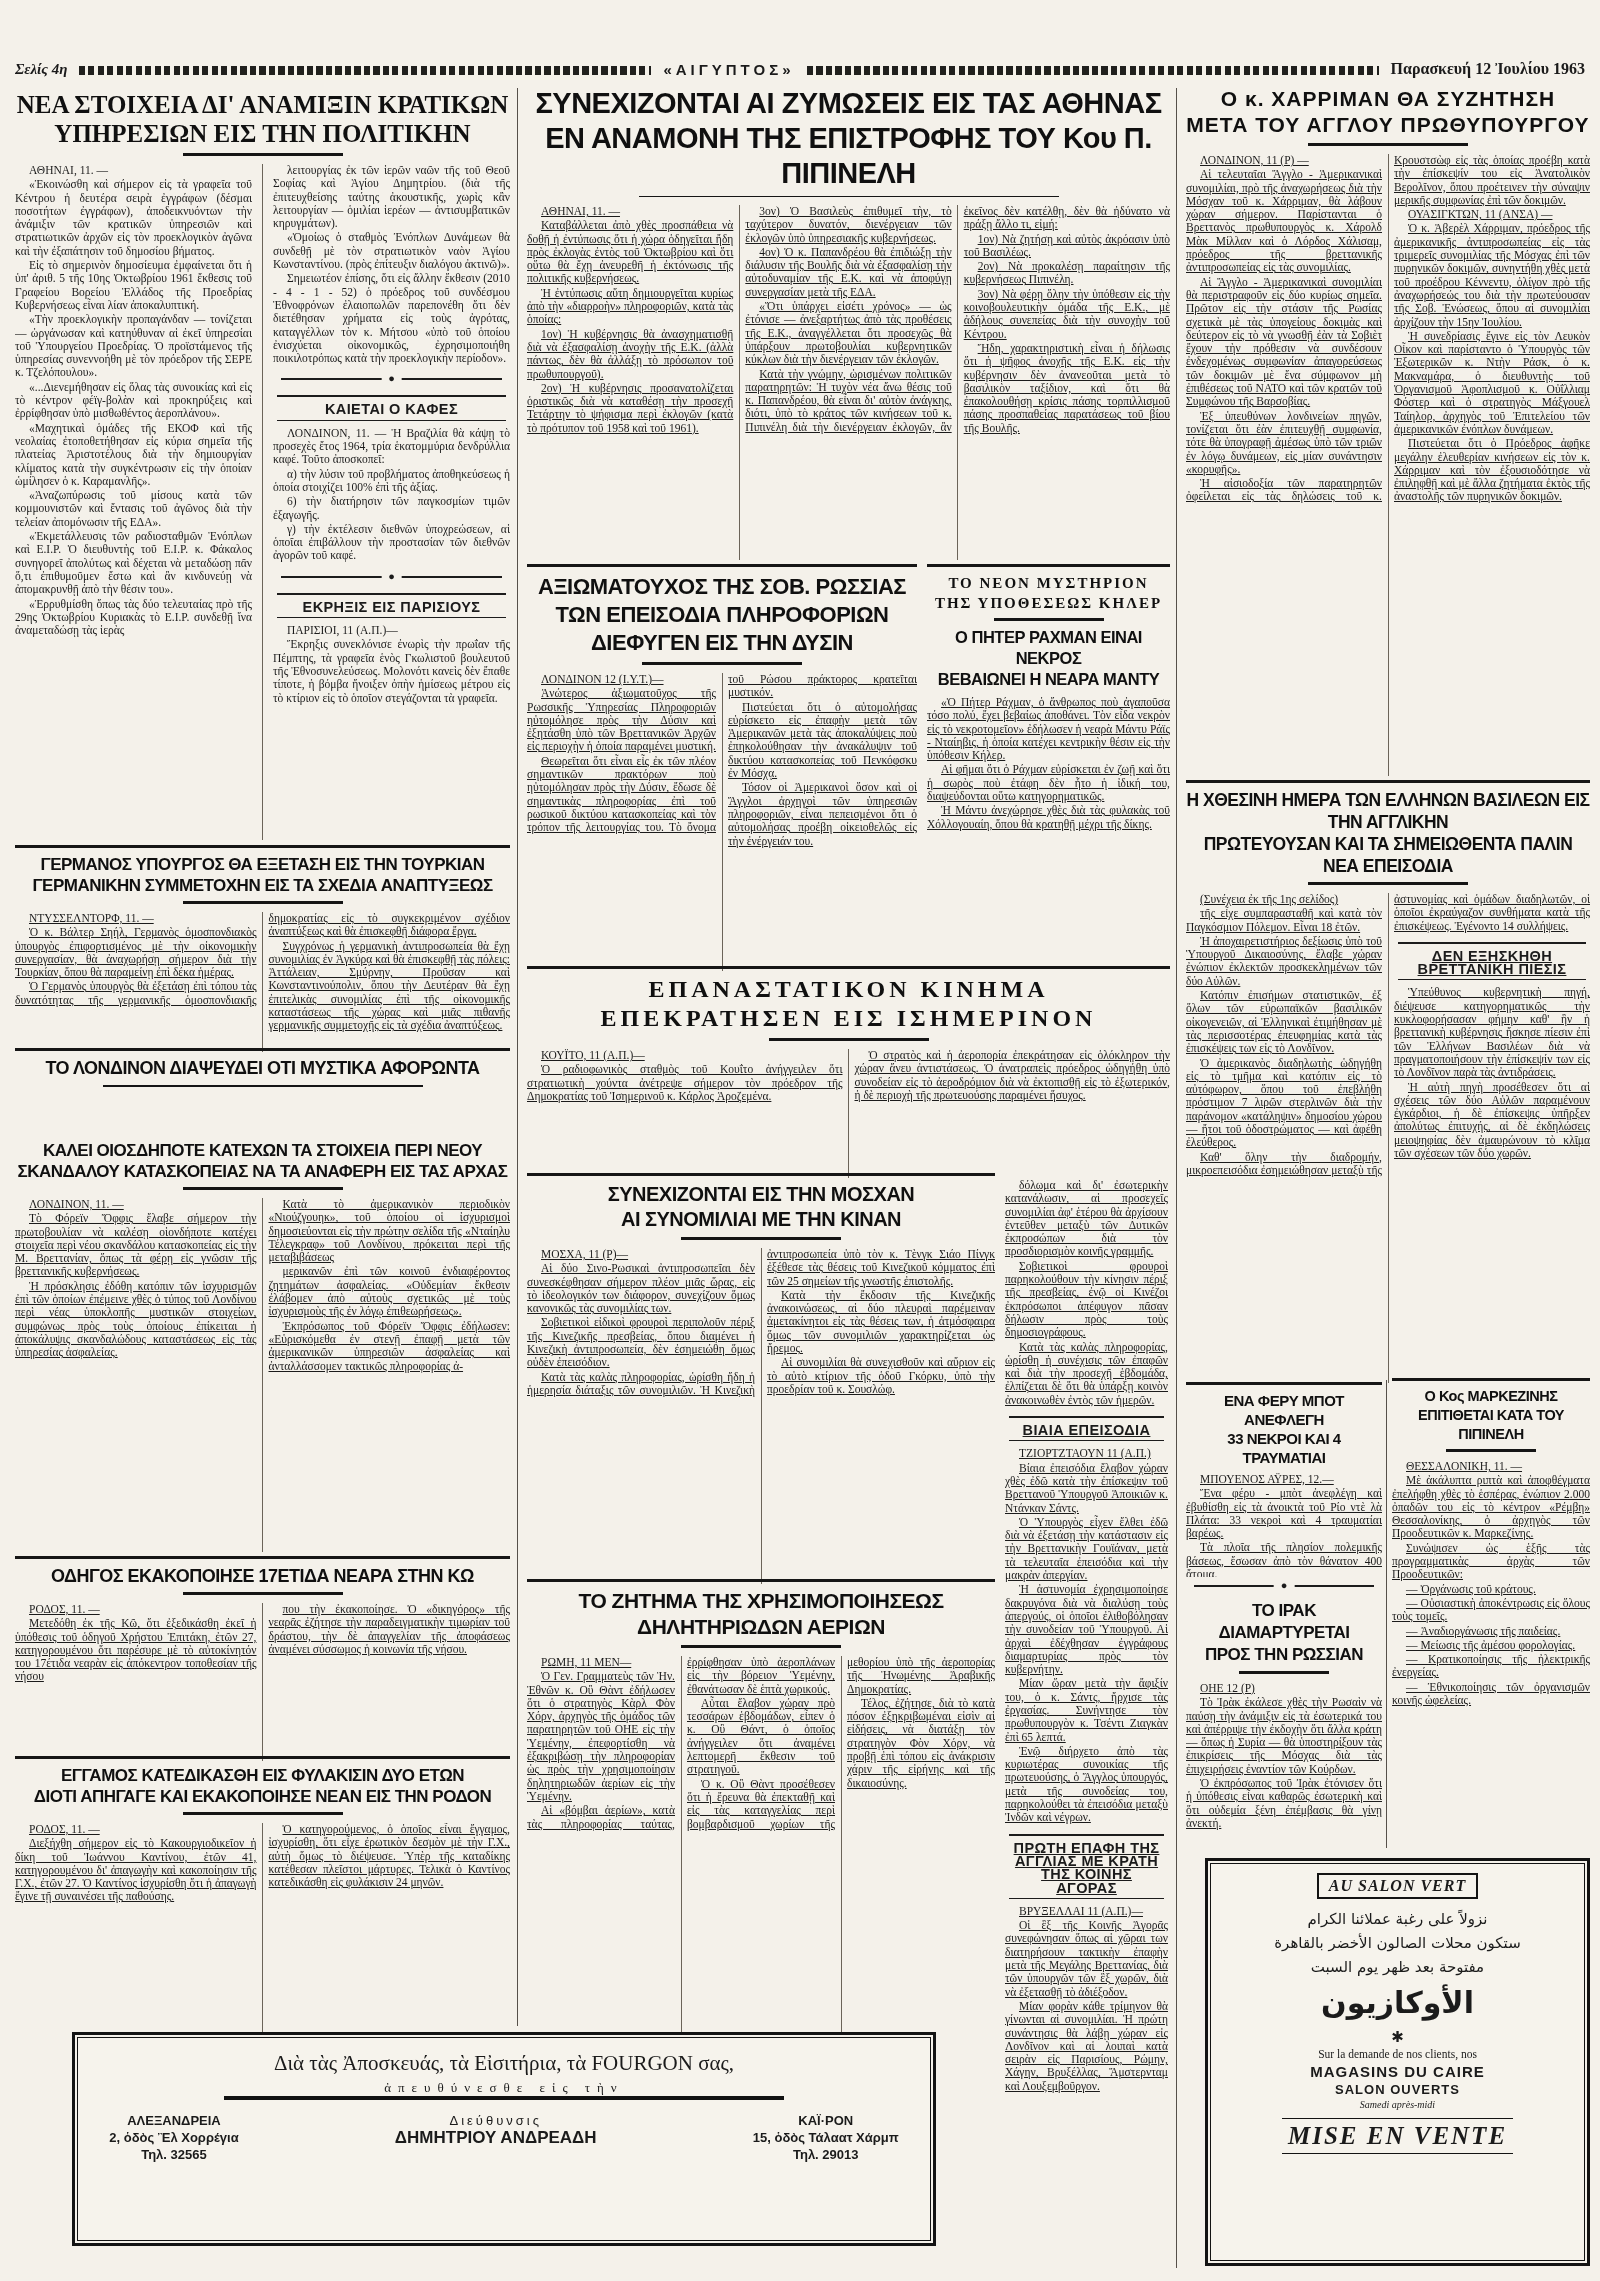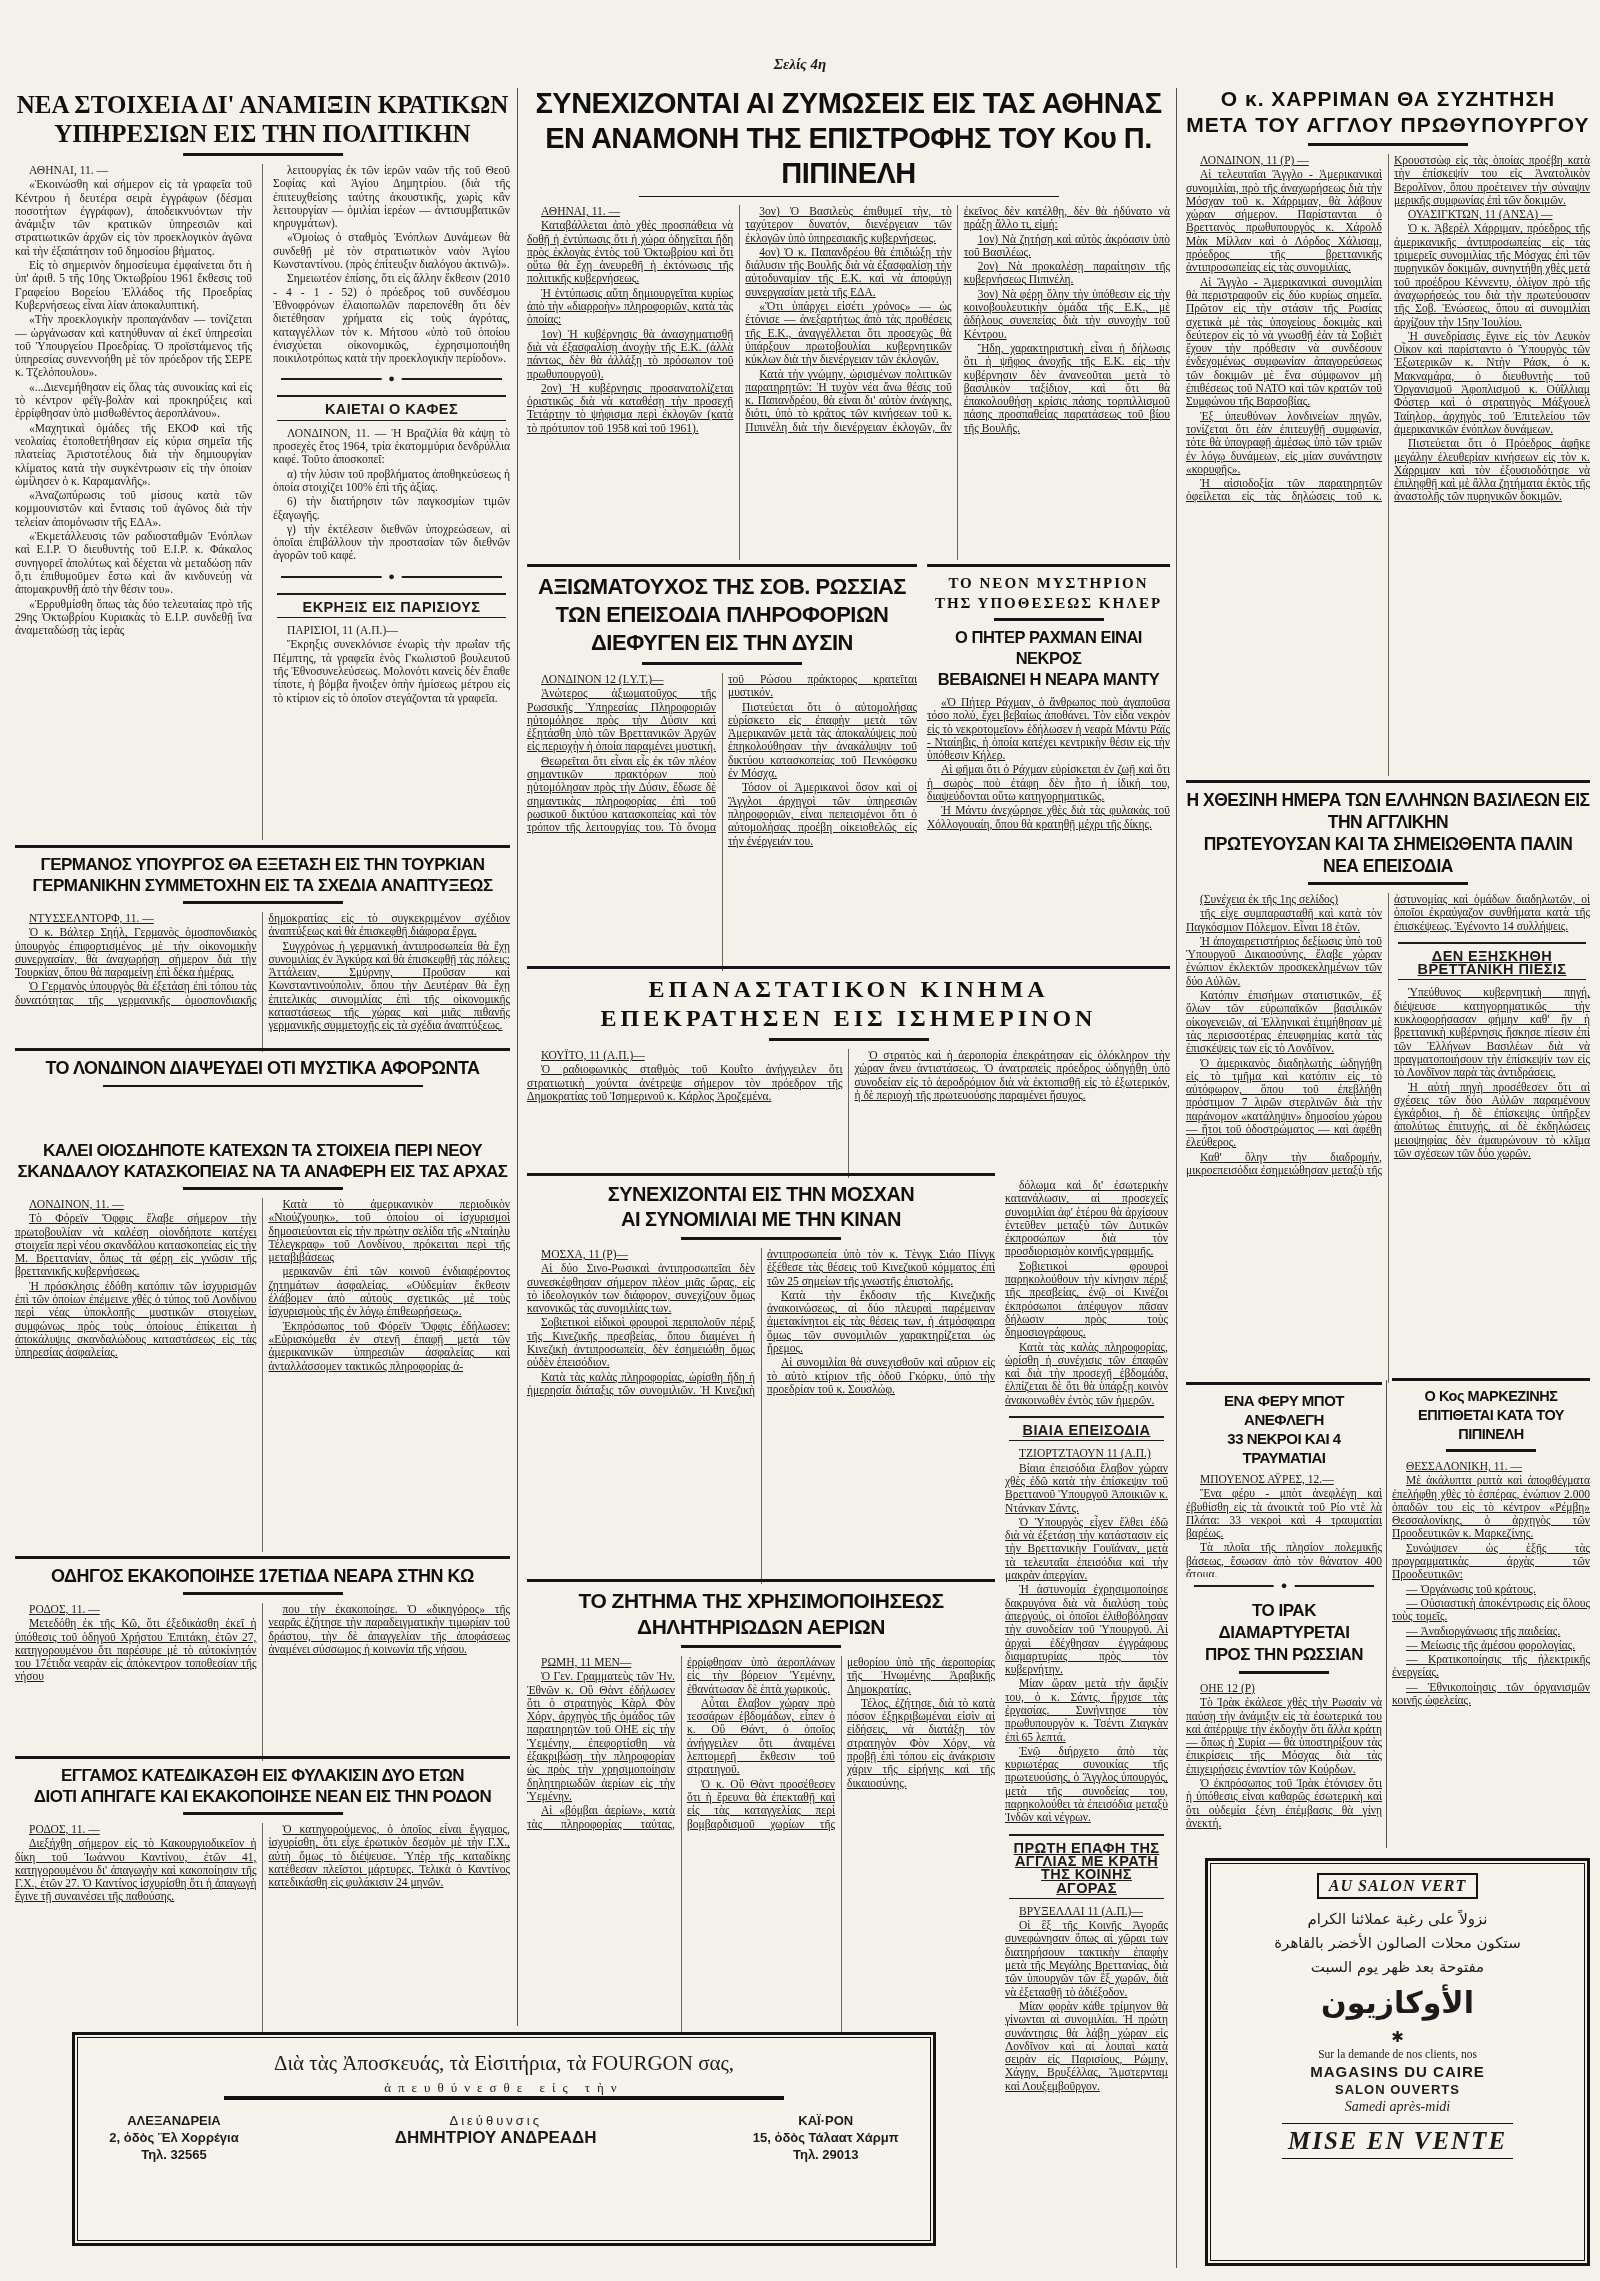--- a/index.html
+++ b/index.html
@@ -24,21 +24,21 @@
   .split .col + .col{border-left:1px solid #6b6459;margin-left:10px;padding-left:10px;}
   .split .col p{margin:0 0 1px 0;text-indent:14px;}
   .inhead{text-align:center;font-family:"Liberation Sans",sans-serif;font-weight:700;
           font-size:14.5px;letter-spacing:.4px;margin:9px 4px 6px;padding-top:6px;
           border-top:2px solid #1c1c1c;border-bottom:1px solid #1c1c1c;padding-bottom:3px;text-indent:0;}
   .divider{position:relative;height:14px;margin:7px 8px;}
   .divider::before{content:"";position:absolute;left:0;right:0;top:6px;border-top:2px solid #1c1c1c;}
   .divider::after{content:"●";position:absolute;left:50%;transform:translateX(-50%);top:0px;
                   font-size:11px;background:#f4f1ea;padding:0 7px;}
   .vrule{position:absolute;border-left:1px solid #56504a;width:0;}
-  .header{display:flex;align-items:center;gap:12px;font-weight:700;flex-direction:column;}
+  .header{display:flex;align-items:center;gap:12px;font-weight:700;}
   .dots{flex:1;height:9px;margin-top:2px;
         background:repeating-linear-gradient(90deg,#20201e 0 6px,rgba(0,0,0,0) 6px 9.5px);}
   .pagelabel{font-size:15px;font-style:italic;}
   .masthead{font-size:15px;letter-spacing:4px;font-family:"Liberation Sans",sans-serif;}
   .dateline{font-size:16px;}
   .adbox{border:3px solid #131313;box-shadow:inset 0 0 0 2px #f4f1ea, inset 0 0 0 3px #131313;
          background:#f6f3ec;display:flex;flex-direction:column;align-items:center;}
   .alex-line1{font-size:21px;margin-top:16px;}
   .alex-line2{font-size:13px;letter-spacing:7px;margin-top:4px;}
   .alex-name{font-family:"Liberation Sans",sans-serif;font-weight:700;font-size:74px;
@@ -49,21 +49,21 @@
             text-align:center;line-height:17px;}
   .salon{padding:8px 10px;box-sizing:border-box;}
   .salon-brand{border:2px solid #131313;padding:2px 10px;font-family:"Liberation Serif",serif;
                font-weight:700;font-style:italic;font-size:16px;letter-spacing:1px;margin-top:4px;}
   .salon-ar{font-family:"DejaVu Sans",sans-serif;text-align:center;font-size:15px;line-height:24px;margin-top:8px;}
   .salon-ar-big{font-family:"DejaVu Sans",sans-serif;font-weight:700;font-size:30px;margin-top:6px;}
   .salon-star{font-size:15px;margin-top:8px;}
   .salon-fr1{font-size:11.5px;margin-top:2px;}
   .salon-fr2{font-family:"Liberation Sans",sans-serif;font-weight:700;font-size:15px;margin-top:3px;letter-spacing:1px;}
   .salon-fr3{font-family:"Liberation Sans",sans-serif;font-weight:700;font-size:13px;margin-top:2px;letter-spacing:1px;}
-  .salon-fr4{font-size:14px;font-style:italic;margin-top:2px;}
+  .salon-fr4{font-size:10px;font-style:italic;margin-top:2px;}
   .salon-sale{font-family:"Liberation Serif",serif;font-weight:700;font-style:italic;
               font-size:25px;letter-spacing:2px;margin-top:8px;border-top:1px solid #131313;
               border-bottom:1px solid #131313;padding:3px 6px;}
 </style>
 </head>
 <body>
 
 <div class="page">
 
   <div class="block header" style="left:15px;top:56px;width:1570px;height:26px">

